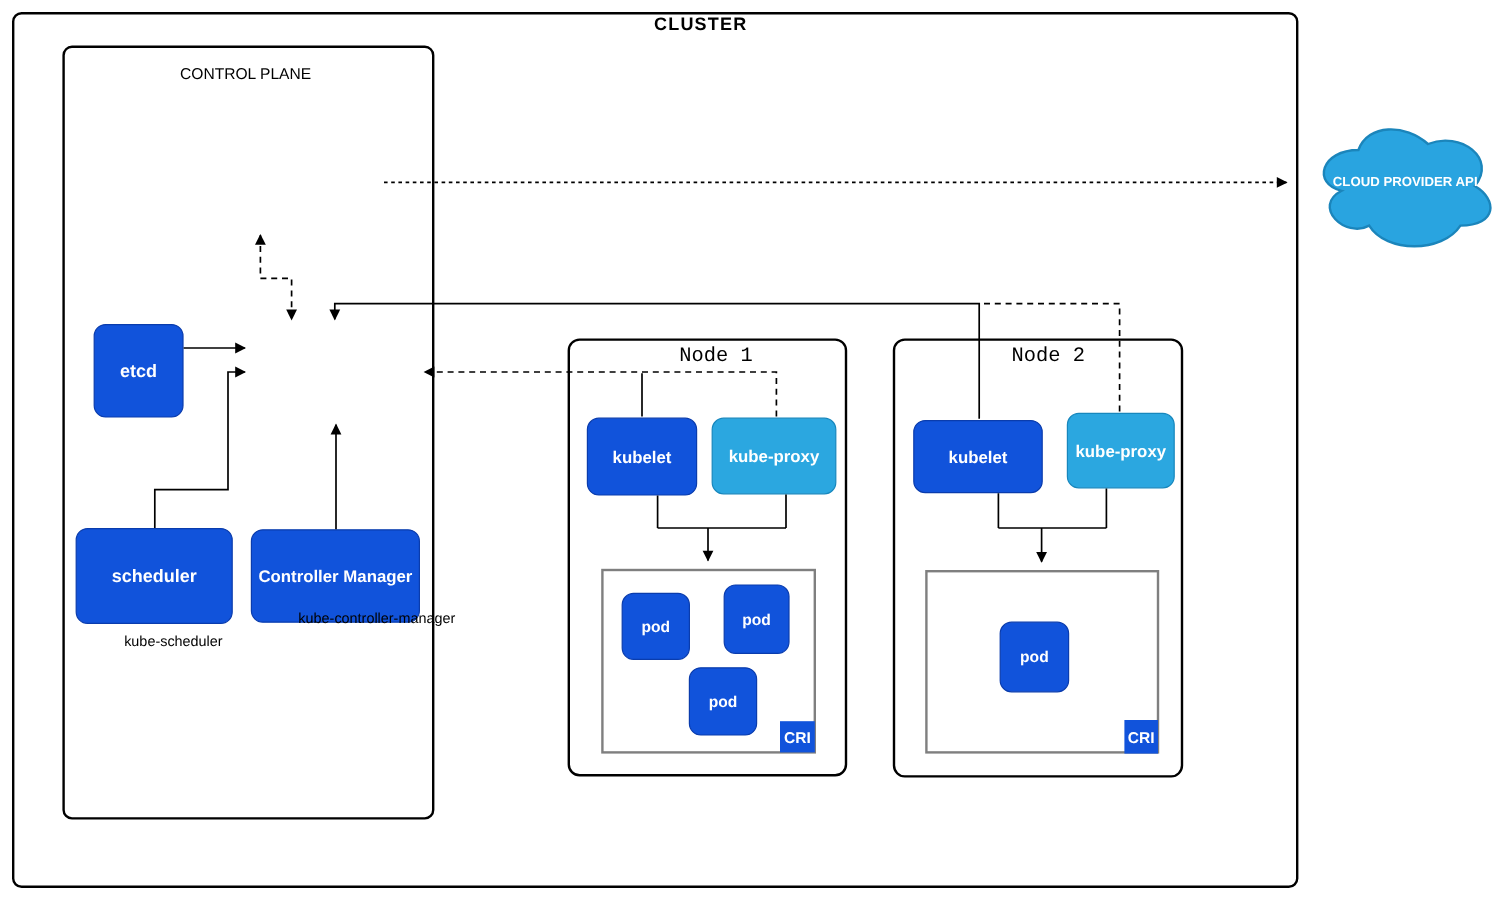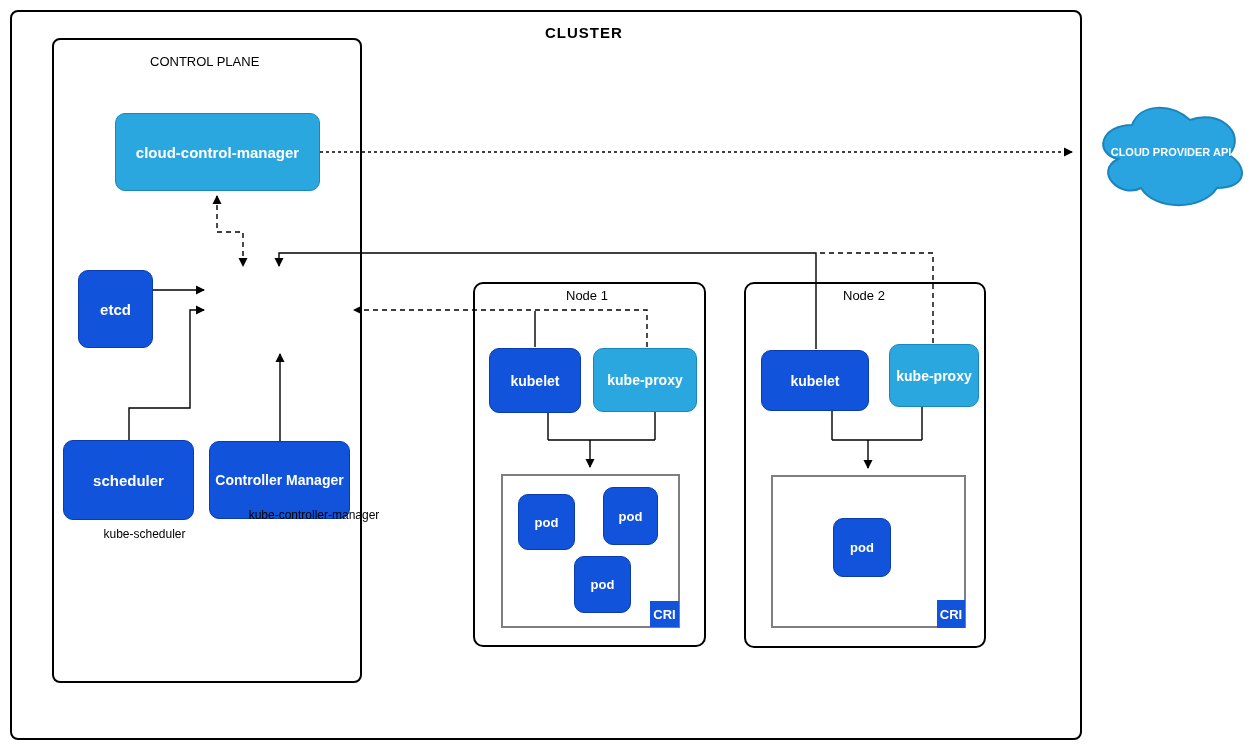--- a/index.html
+++ b/index.html
@@ -3,47 +3,44 @@
 <meta charset="utf-8">
 <style>
   html,body{margin:0;padding:0;background:#ffffff;}
   .canvas{
     position:relative;width:1253px;height:752px;background:#ffffff;overflow:hidden;
     font-family:"Liberation Sans",sans-serif;
   }
   .frame{position:absolute;border:2px solid #000;border-radius:10px;background:transparent;box-sizing:border-box;}
   .frame-title{position:absolute;color:#000;white-space:nowrap;}
   .sans-title{font-family:"Liberation Sans",sans-serif;}
-  .serif-title{font-family:Liberation Sans, sans-serif;font-size:13px;}
+  .serif-title{font-family:Liberation Mono, monospace;font-size:17px;}
   .node-box{position:absolute;border-radius:10px;box-sizing:border-box;
     display:flex;align-items:center;justify-content:center;text-align:center;
     color:#fff;font-weight:bold;}
   .blue{background:var(--primary-blue,#1153db);border:1px solid var(--primary-blue-border,#0a3cad);}
   .lblue{background:var(--light-blue,#2ba7e0);border:1px solid var(--light-blue-border,#1787bd);}
   .cri-frame{position:absolute;border:2px solid var(--cri-border,#7f7f7f);box-sizing:border-box;background:transparent;}
   .cri-tag{position:absolute;border-radius:0;display:flex;align-items:center;justify-content:center;
     color:#ffffff;font-weight:bold;font-size:13px;background:var(--primary-blue,#1153db);}
   .caption{position:absolute;color:#000;font-size:12px;white-space:nowrap;transform:translateX(-50%);}
   .overlay{position:absolute;left:0;top:0;pointer-events:none;}
   .cloud-label{position:absolute;color:#fff;font-weight:bold;font-size:11px;text-align:center;line-height:1.15;}
 </style>
 </head>
 <body>
 
 <div class="canvas">
 
   <div class="frame" style="left:10px;top:10px;width:1072px;height:730px;border-radius:8px;"></div>
-  <div class="frame-title sans-title" style="left:545px;top:24px;font-size:15px;font-weight:bold;letter-spacing:1px;">CLUSTER</div>
+  <div class="frame-title sans-title" style="left:545px;top:12px;font-size:15px;font-weight:bold;letter-spacing:1px;">CLUSTER</div>
 
   <div class="frame" style="left:52px;top:38px;width:310px;height:645px;border-radius:8px;"></div>
   <div class="frame-title sans-title" style="left:150px;top:54px;font-size:13px;">CONTROL PLANE</div>
 
-  <div class="node-box lblue" style="left:115px;top:113px;width:205px;height:78px;font-size:15px;">
-    <span>cloud-control-manager</span>
-  </div>
 
   <div class="node-box blue" style="left:78px;top:270px;width:75px;height:78px;font-size:15px;">
     <span>etcd</span>
   </div>
 
 
   <div class="node-box blue" style="left:63px;top:440px;width:131px;height:80px;font-size:15px;">
     <span>scheduler</span>
   </div>
   <div class="caption" style="left:131px;top:527px;padding-left:27px;">kube-scheduler</div>

